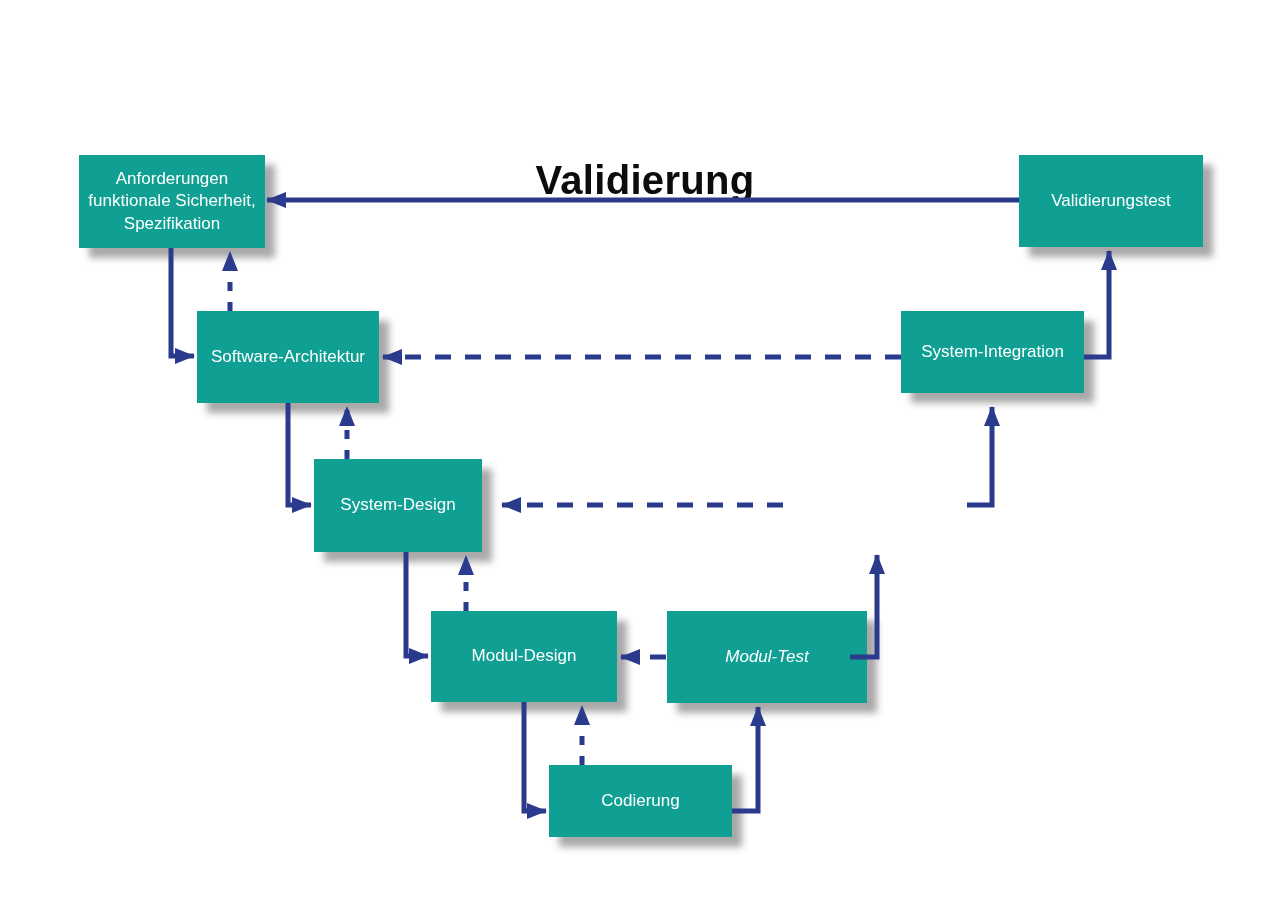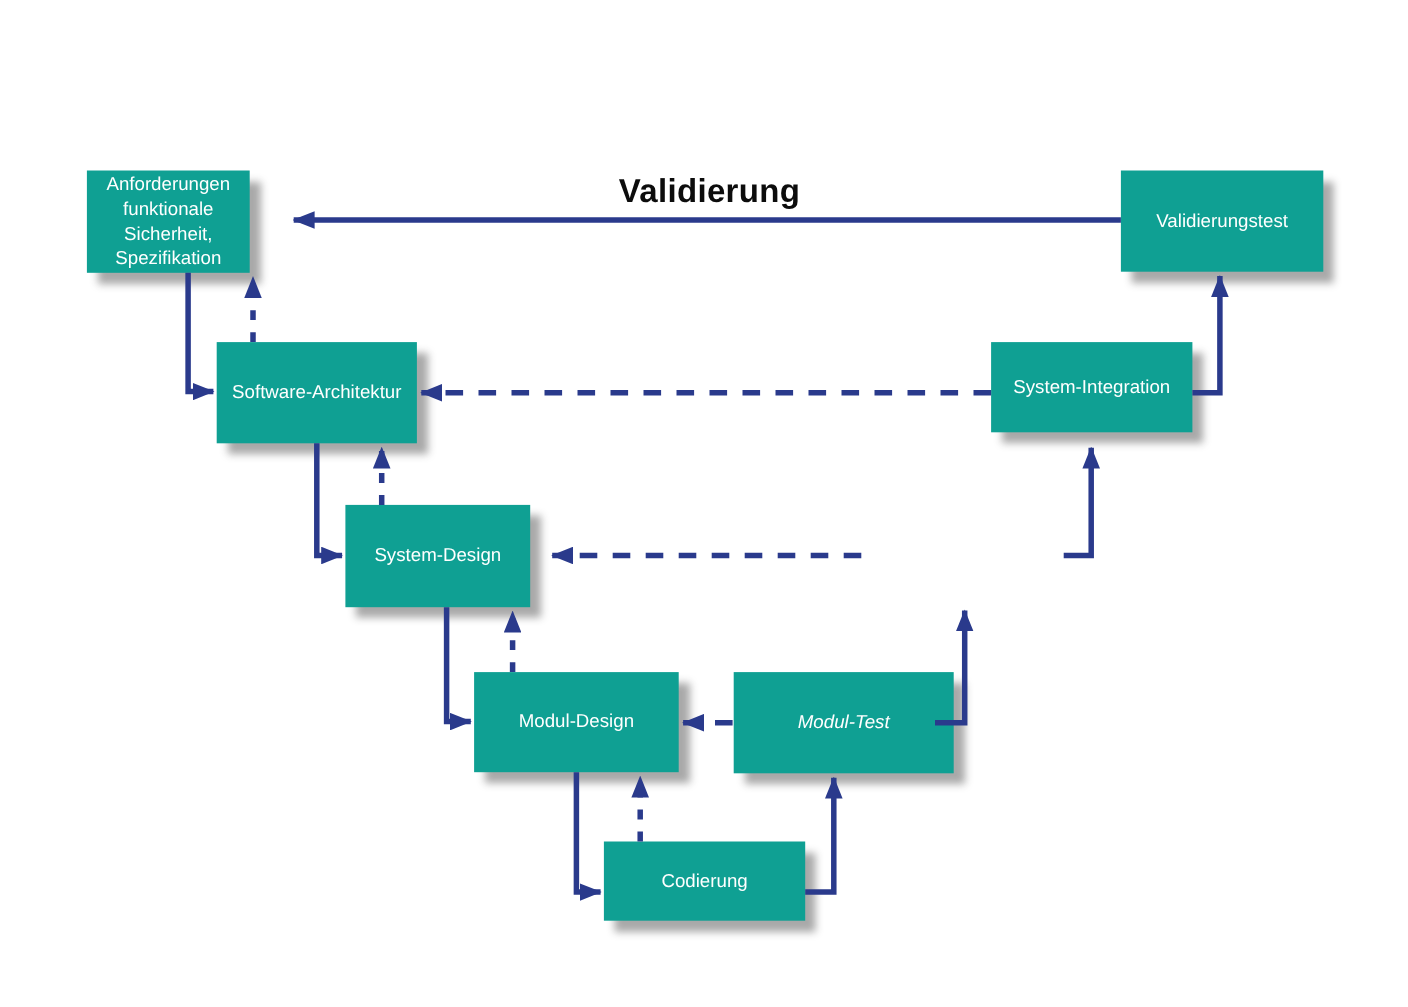--- a/index.html
+++ b/index.html
@@ -29,21 +29,21 @@
     line-height: 1.32;
     white-space: pre-line;
     box-shadow: 10px 10px 7px rgba(40, 40, 40, 0.40);
   }
   .diagram-title {
     position: absolute;
     left: 500px;
     top: 158px;
     width: 290px;
     text-align: center;
-    font-size: 30px;
+    font-size: 40px;
     font-weight: bold;
     letter-spacing: 0.3px;
     color: var(--title-color);
   }
   svg.arrows {
     position: absolute;
     left: 0; top: 0;
     pointer-events: none;
   }
   svg.arrows path.edge {
@@ -53,21 +53,21 @@
   }
   svg.arrows path.dash-h { stroke-dasharray: 16 14; }
   svg.arrows path.dash-v { stroke-dasharray: 9 11; }
   svg.arrows marker path { fill: var(--arrow-color); }
 </style>
 </head>
 <body>
 
 <div class="canvas">
 
-  <div class="node" style="left:79px;  top:155px; width:148px; height:93px;">Anforderungen
+  <div class="node" style="left:79px;  top:155px; width:186px; height:93px;">Anforderungen
 funktionale Sicherheit,
 Spezifikation</div>
 
   <div class="node" style="left:1019px; top:155px; width:184px; height:92px;">Validierungstest</div>
 
   <div class="node" style="left:197px; top:311px; width:182px; height:92px;">Software-Architektur</div>
 
   <div class="node" style="left:901px; top:311px; width:183px; height:82px;">System-Integration</div>
 
   <div class="node" style="left:314px; top:459px; width:168px; height:93px;">System-Design</div>

